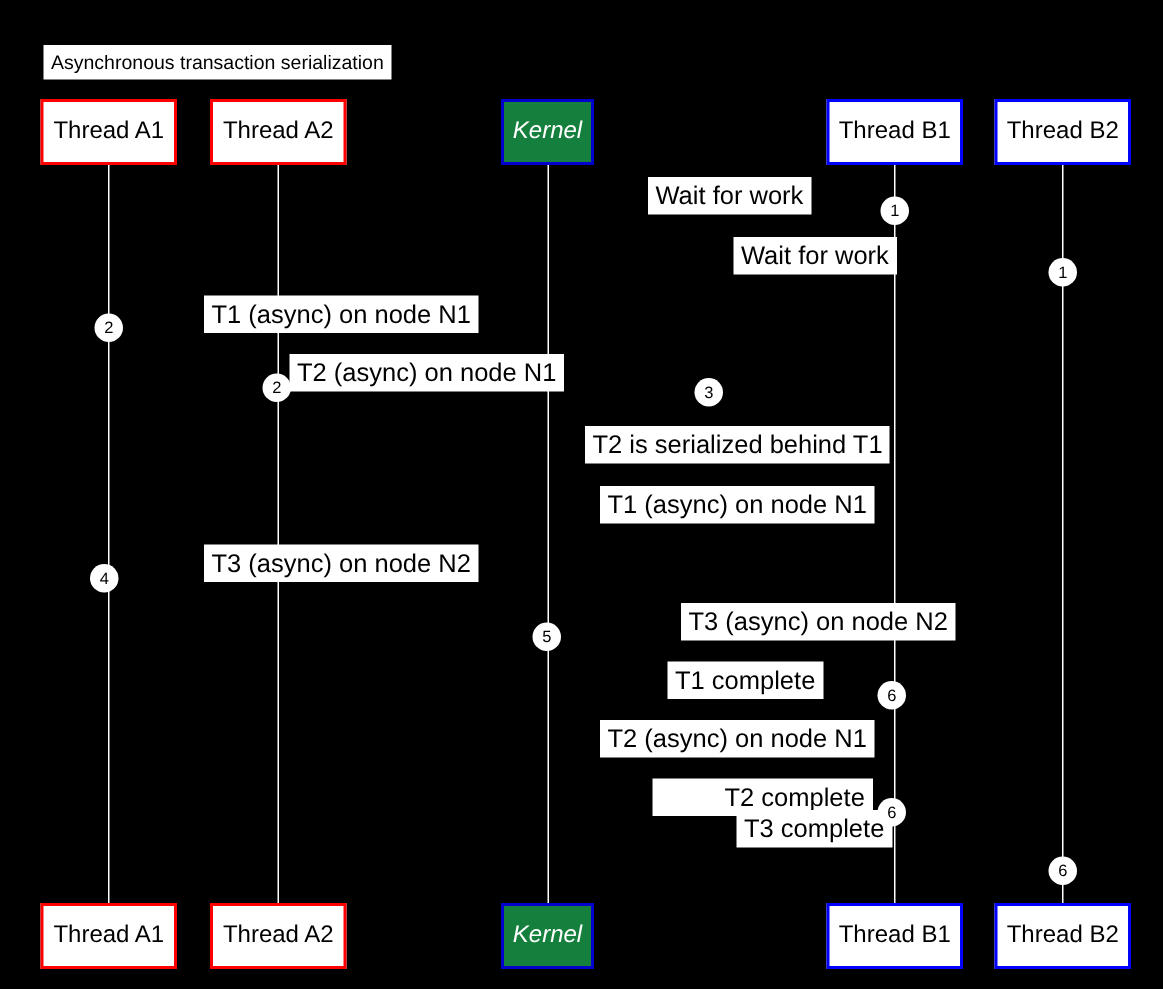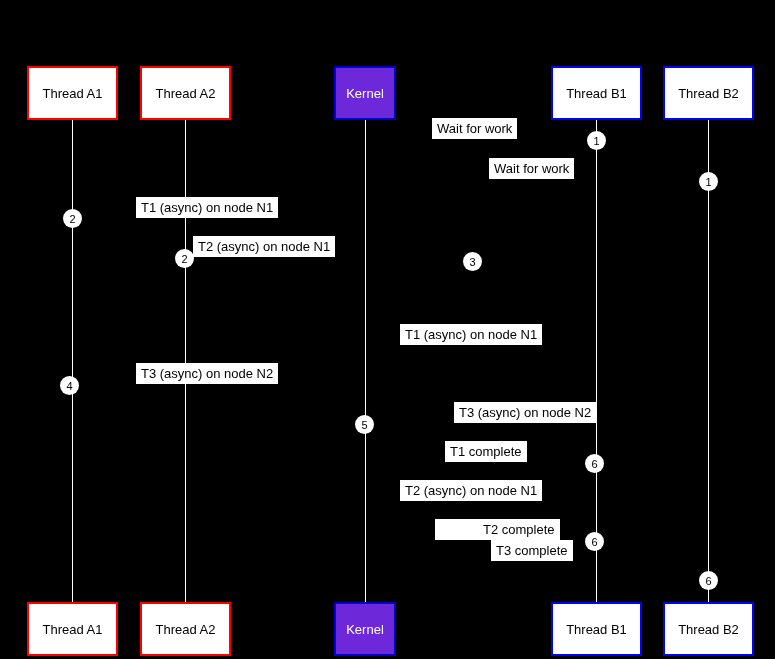--- a/index.html
+++ b/index.html
@@ -19,42 +19,43 @@
     position: absolute;
     width: 1px;
     background: #ffffff;
   }
   .actor-box {
     position: absolute;
     box-sizing: border-box;
     background: #ffffff;
     border: 2px solid #ff0000;
     color: #000000;
-    font-size: 13px;
+    font-size: 16px;
     line-height: 1;
     display: flex;
     align-items: center;
     justify-content: center;
     white-space: nowrap;
     padding: 0 8px;
-    height: 54px;
+    height: 44px;
   }
   .actor-box.blue-border {
     border-color: #0000ff;
   }
   .actor-box.kernel {
-    background: #6d28d9;
+    background: #15803d;
     border: 2px solid #0000cc;
     color: #ffffff;
+    font-style: italic;
   }
   .msg-label {
     position: absolute;
     background: #ffffff;
     color: #000000;
-    font-size: 13px;
+    font-size: 17px;
     line-height: 1;
     padding: 4px 5px;
     white-space: nowrap;
   }
   .title-label {
     position: absolute;
     background: #ffffff;
     color: #000000;
     font-size: 13px;
     line-height: 1;
@@ -77,34 +78,36 @@
 </style>
 </head>
 <body>
 
 <div id="canvas">
     <div class="lane-line" style="left: 72px; top: 104px; height: 498px;"></div>
     <div class="lane-line" style="left: 185px; top: 104px; height: 498px;"></div>
     <div class="lane-line" style="left: 365px; top: 104px; height: 498px;"></div>
     <div class="lane-line" style="left: 596px; top: 104px; height: 498px;"></div>
     <div class="lane-line" style="left: 708px; top: 104px; height: 498px;"></div>
+    <div class="title-label" style="left: 29px; top: 30px;">Asynchronous transaction serialization</div>
     <div class="actor-box" style="left: 27px; top: 66px; width: 91px;">Thread A1</div>
     <div class="actor-box" style="left: 27px; top: 602px; width: 91px;">Thread A1</div>
     <div class="actor-box" style="left: 140px; top: 66px; width: 91px;">Thread A2</div>
     <div class="actor-box" style="left: 140px; top: 602px; width: 91px;">Thread A2</div>
     <div class="actor-box kernel" style="left: 334px; top: 66px; width: 62px;">Kernel</div>
     <div class="actor-box kernel" style="left: 334px; top: 602px; width: 62px;">Kernel</div>
     <div class="actor-box blue-border" style="left: 551px; top: 66px; width: 91px;">Thread B1</div>
     <div class="actor-box blue-border" style="left: 551px; top: 602px; width: 91px;">Thread B1</div>
     <div class="actor-box blue-border" style="left: 663px; top: 66px; width: 91px;">Thread B2</div>
     <div class="actor-box blue-border" style="left: 663px; top: 602px; width: 91px;">Thread B2</div>
     <div class="msg-label" style="left: 432px; top: 118px;">Wait for work</div>
     <div class="msg-label" style="left: 489px; top: 158px;">Wait for work</div>
     <div class="msg-label" style="left: 136px; top: 197px;">T1 (async) on node N1</div>
     <div class="msg-label" style="left: 193px; top: 236px;">T2 (async) on node N1</div>
+    <div class="msg-label" style="left: 390px; top: 284px;">T2 is serialized behind T1</div>
     <div class="msg-label" style="left: 400px; top: 324px;">T1 (async) on node N1</div>
     <div class="msg-label" style="left: 136px; top: 363px;">T3 (async) on node N2</div>
     <div class="msg-label" style="left: 454px; top: 402px;">T3 (async) on node N2</div>
     <div class="msg-label" style="left: 445px; top: 441px;">T1 complete</div>
     <div class="msg-label" style="left: 400px; top: 480px;">T2 (async) on node N1</div>
     <div class="msg-label" style="left: 435px; top: 519px; padding-left: 48px;">T2 complete</div>
     <div class="msg-label" style="left: 491px; top: 540px;">T3 complete</div>
     <div class="note-circle" style="left: 587px; top: 131px;">1</div>
     <div class="note-circle" style="left: 699px; top: 172px;">1</div>
     <div class="note-circle" style="left: 63px; top: 209px;">2</div>

